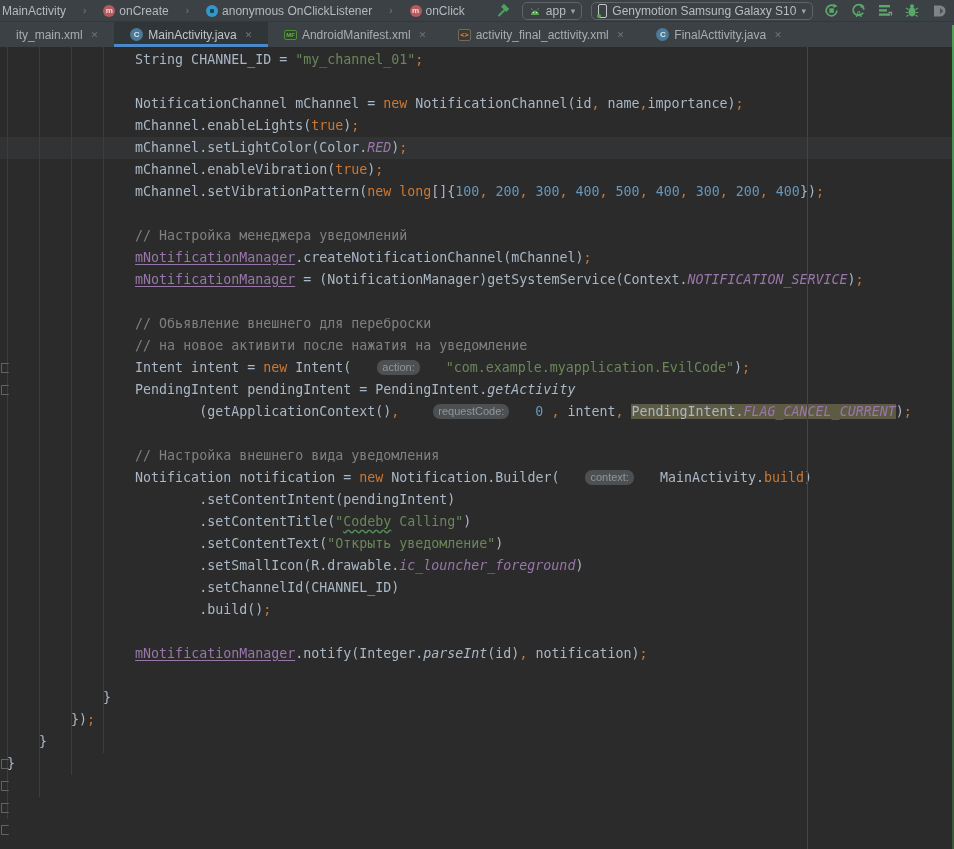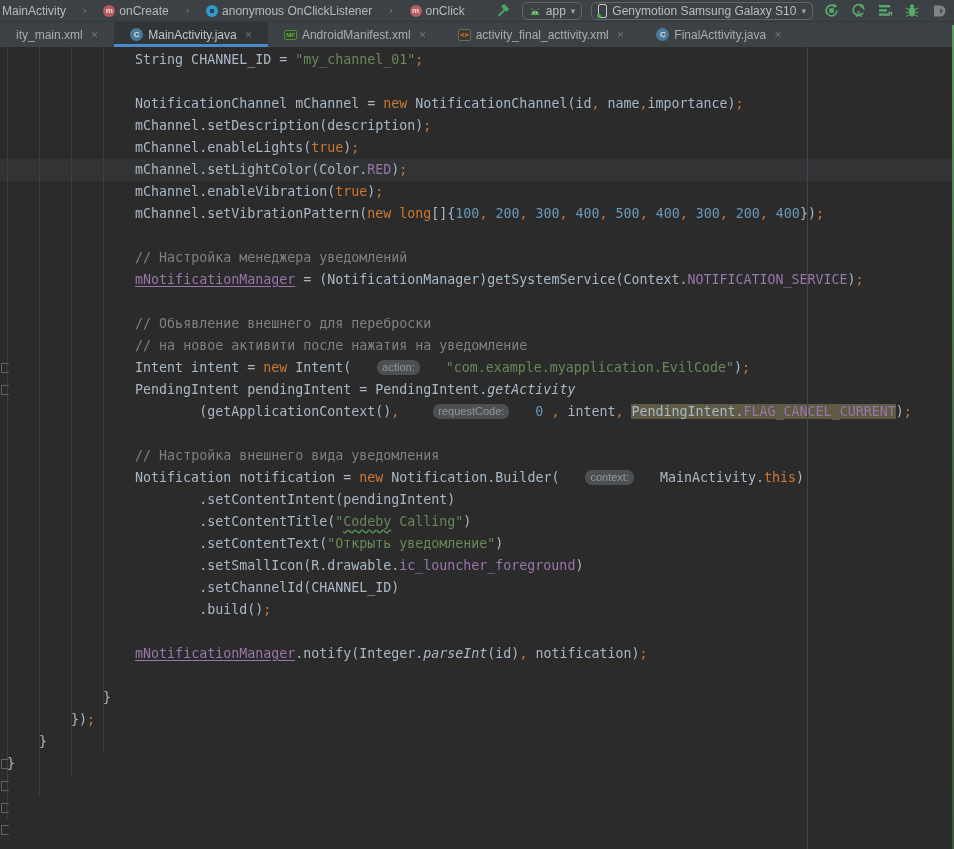--- a/index.html
+++ b/index.html
@@ -48,21 +48,21 @@
     font-family:"DejaVu Sans Mono",monospace;font-size:13.3px;color:var(--text-default)}
   .code-line{height:22px;line-height:22px;white-space:pre}
   .code-line.caret-line{background:var(--caret-line-bg);margin-left:-7px;padding-left:7px}
   .tk-d{color:var(--text-default)}
   .tk-k{color:var(--keyword)}
   .tk-s{color:var(--string)}
   .tk-n{color:var(--number)}
   .tk-c{color:var(--comment)}
   .tk-p{color:var(--keyword)}
   .tk-f{color:var(--member);text-decoration:underline;text-underline-offset:2px}
-  .tk-sf{color:var(--member);}
+  .tk-sf{color:var(--member);font-style:italic}
   .tk-sm{font-style:italic}
   .tk-hl{background:var(--highlight-bg)}
   .tk-w{text-decoration:underline;text-decoration-style:wavy;text-decoration-color:#539158;text-underline-offset:3px}
   .tk-h{font-family:"Liberation Sans",sans-serif;font-size:11px;background:var(--hint-bg);color:var(--hint-text);
     border-radius:7px;padding:0 5px;margin:0 18px;display:inline-block;line-height:15px;height:15px;vertical-align:1px}
   .indent-guide{position:absolute;width:1px;background:var(--guide);top:0;z-index:2}
   .fold{position:absolute;left:1px;width:8px;height:10px;border:1px solid #5f6466;border-right:none;border-radius:1px;z-index:3}
   .margin-line{position:absolute;left:807px;top:0;bottom:0;width:1px;background:var(--margin-line);z-index:4}
   .edge-green{position:absolute;right:0;top:25px;bottom:0;width:2px;z-index:9;
     background:linear-gradient(#55a057,#41663f 55%,#3b5a3a)}
@@ -190,37 +190,37 @@
   <div class="fold" style="top:338px"></div>
   <div class="fold" style="top:712px"></div>
   <div class="fold" style="top:734px"></div>
   <div class="fold" style="top:756px"></div>
   <div class="fold" style="top:778px"></div>
 
   <div class="code-lines" id="code-lines">
       <div class="code-line"><span class="tk-d">                String CHANNEL_ID = </span><span class="tk-s">"my_channel_01"</span><span class="tk-p">;</span></div>
       <div class="code-line"></div>
       <div class="code-line"><span class="tk-d">                NotificationChannel mChannel = </span><span class="tk-k">new</span><span class="tk-d"> NotificationChannel(id</span><span class="tk-p">,</span><span class="tk-d"> name</span><span class="tk-p">,</span><span class="tk-d">importance)</span><span class="tk-p">;</span></div>
-      <div class="code-line"><span class="tk-d">                mChannel.setDescription(description)</span><span class="tk-p">;</span></div>
       <div class="code-line"><span class="tk-d">                mChannel.enableLights(</span><span class="tk-k">true</span><span class="tk-d">)</span><span class="tk-p">;</span></div>
       <div class="code-line caret-line"><span class="tk-d">                mChannel.setLightColor(Color.</span><span class="tk-sf">RED</span><span class="tk-d">)</span><span class="tk-p">;</span></div>
       <div class="code-line"><span class="tk-d">                mChannel.enableVibration(</span><span class="tk-k">true</span><span class="tk-d">)</span><span class="tk-p">;</span></div>
       <div class="code-line"><span class="tk-d">                mChannel.setVibrationPattern(</span><span class="tk-k">new</span><span class="tk-d"> </span><span class="tk-k">long</span><span class="tk-d">[]{</span><span class="tk-n">100</span><span class="tk-p">,</span><span class="tk-d"> </span><span class="tk-n">200</span><span class="tk-p">,</span><span class="tk-d"> </span><span class="tk-n">300</span><span class="tk-p">,</span><span class="tk-d"> </span><span class="tk-n">400</span><span class="tk-p">,</span><span class="tk-d"> </span><span class="tk-n">500</span><span class="tk-p">,</span><span class="tk-d"> </span><span class="tk-n">400</span><span class="tk-p">,</span><span class="tk-d"> </span><span class="tk-n">300</span><span class="tk-p">,</span><span class="tk-d"> </span><span class="tk-n">200</span><span class="tk-p">,</span><span class="tk-d"> </span><span class="tk-n">400</span><span class="tk-d">})</span><span class="tk-p">;</span></div>
       <div class="code-line"></div>
       <div class="code-line"><span class="tk-d">                </span><span class="tk-c">// Настройка менеджера уведомлений</span></div>
+      <div class="code-line"><span class="tk-d">                </span><span class="tk-f">mNotificationManager</span><span class="tk-d">.createNotificationChannel(mChannel)</span><span class="tk-p">;</span></div>
       <div class="code-line"><span class="tk-d">                </span><span class="tk-f">mNotificationManager</span><span class="tk-d"> = (NotificationManager)getSystemService(Context.</span><span class="tk-sf">NOTIFICATION_SERVICE</span><span class="tk-d">)</span><span class="tk-p">;</span></div>
       <div class="code-line"></div>
       <div class="code-line"><span class="tk-d">                </span><span class="tk-c">// Обьявление внешнего для переброски</span></div>
       <div class="code-line"><span class="tk-d">                </span><span class="tk-c">// на новое активити после нажатия на уведомление</span></div>
       <div class="code-line"><span class="tk-d">                Intent intent = </span><span class="tk-k">new</span><span class="tk-d"> Intent( </span><span class="tk-h">action:</span><span class="tk-d"> </span><span class="tk-s">"com.example.myapplication.EvilCode"</span><span class="tk-d">)</span><span class="tk-p">;</span></div>
       <div class="code-line"><span class="tk-d">                PendingIntent pendingIntent = PendingIntent.</span><span class="tk-sm">getActivity</span></div>
       <div class="code-line"><span class="tk-d">                        (getApplicationContext()</span><span class="tk-p">,</span><span class="tk-d">  </span><span class="tk-h">requestCode:</span><span class="tk-d"> </span><span class="tk-n">0</span><span class="tk-d"> </span><span class="tk-p">,</span><span class="tk-d"> intent</span><span class="tk-p">,</span><span class="tk-d"> </span><span class="tk-d tk-hl">PendingIntent.</span><span class="tk-sf tk-hl">FLAG_CANCEL_CURRENT</span><span class="tk-d">)</span><span class="tk-p">;</span></div>
       <div class="code-line"></div>
       <div class="code-line"><span class="tk-d">                </span><span class="tk-c">// Настройка внешнего вида уведомления</span></div>
-      <div class="code-line"><span class="tk-d">                Notification notification = </span><span class="tk-k">new</span><span class="tk-d"> Notification.Builder( </span><span class="tk-h">context:</span><span class="tk-d"> MainActivity.</span><span class="tk-k">this</span><span class="tk-d">)</span></div>
+      <div class="code-line"><span class="tk-d">                Notification notification = </span><span class="tk-k">new</span><span class="tk-d"> Notification.Builder( </span><span class="tk-h">context:</span><span class="tk-d"> MainActivity.</span><span class="tk-k">build</span><span class="tk-d">)</span></div>
       <div class="code-line"><span class="tk-d">                        .setContentIntent(pendingIntent)</span></div>
       <div class="code-line"><span class="tk-d">                        .setContentTitle(</span><span class="tk-s">"</span><span class="tk-s tk-w">Codeby</span><span class="tk-s"> Calling"</span><span class="tk-d">)</span></div>
       <div class="code-line"><span class="tk-d">                        .setContentText(</span><span class="tk-s">"Открыть уведомление"</span><span class="tk-d">)</span></div>
       <div class="code-line"><span class="tk-d">                        .setSmallIcon(R.drawable.</span><span class="tk-sf">ic_louncher_foreground</span><span class="tk-d">)</span></div>
       <div class="code-line"><span class="tk-d">                        .setChannelId(CHANNEL_ID)</span></div>
       <div class="code-line"><span class="tk-d">                        .build()</span><span class="tk-p">;</span></div>
       <div class="code-line"></div>
       <div class="code-line"><span class="tk-d">                </span><span class="tk-f">mNotificationManager</span><span class="tk-d">.notify(Integer.</span><span class="tk-sm">parseInt</span><span class="tk-d">(id)</span><span class="tk-p">,</span><span class="tk-d"> notification)</span><span class="tk-p">;</span></div>
       <div class="code-line"></div>
       <div class="code-line"><span class="tk-d">            }</span></div>

